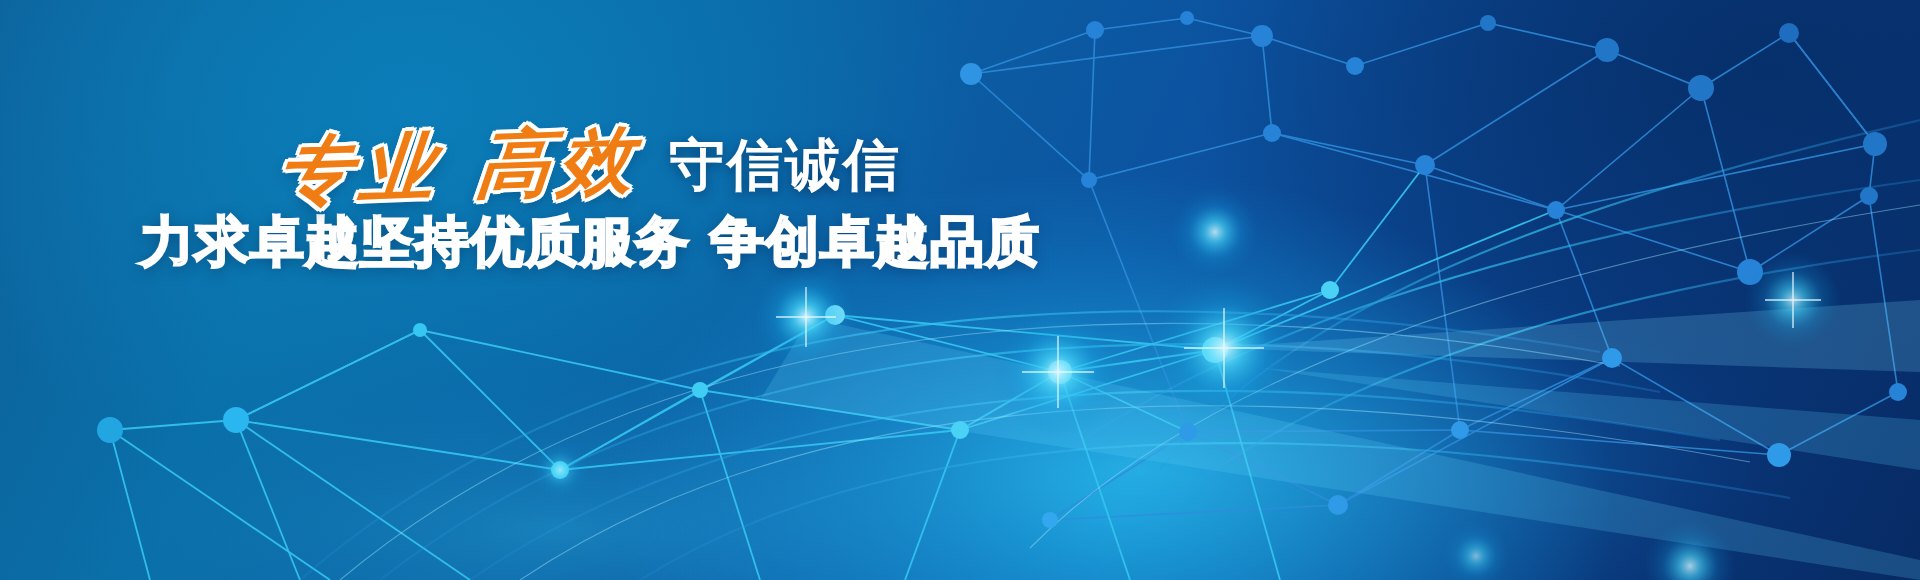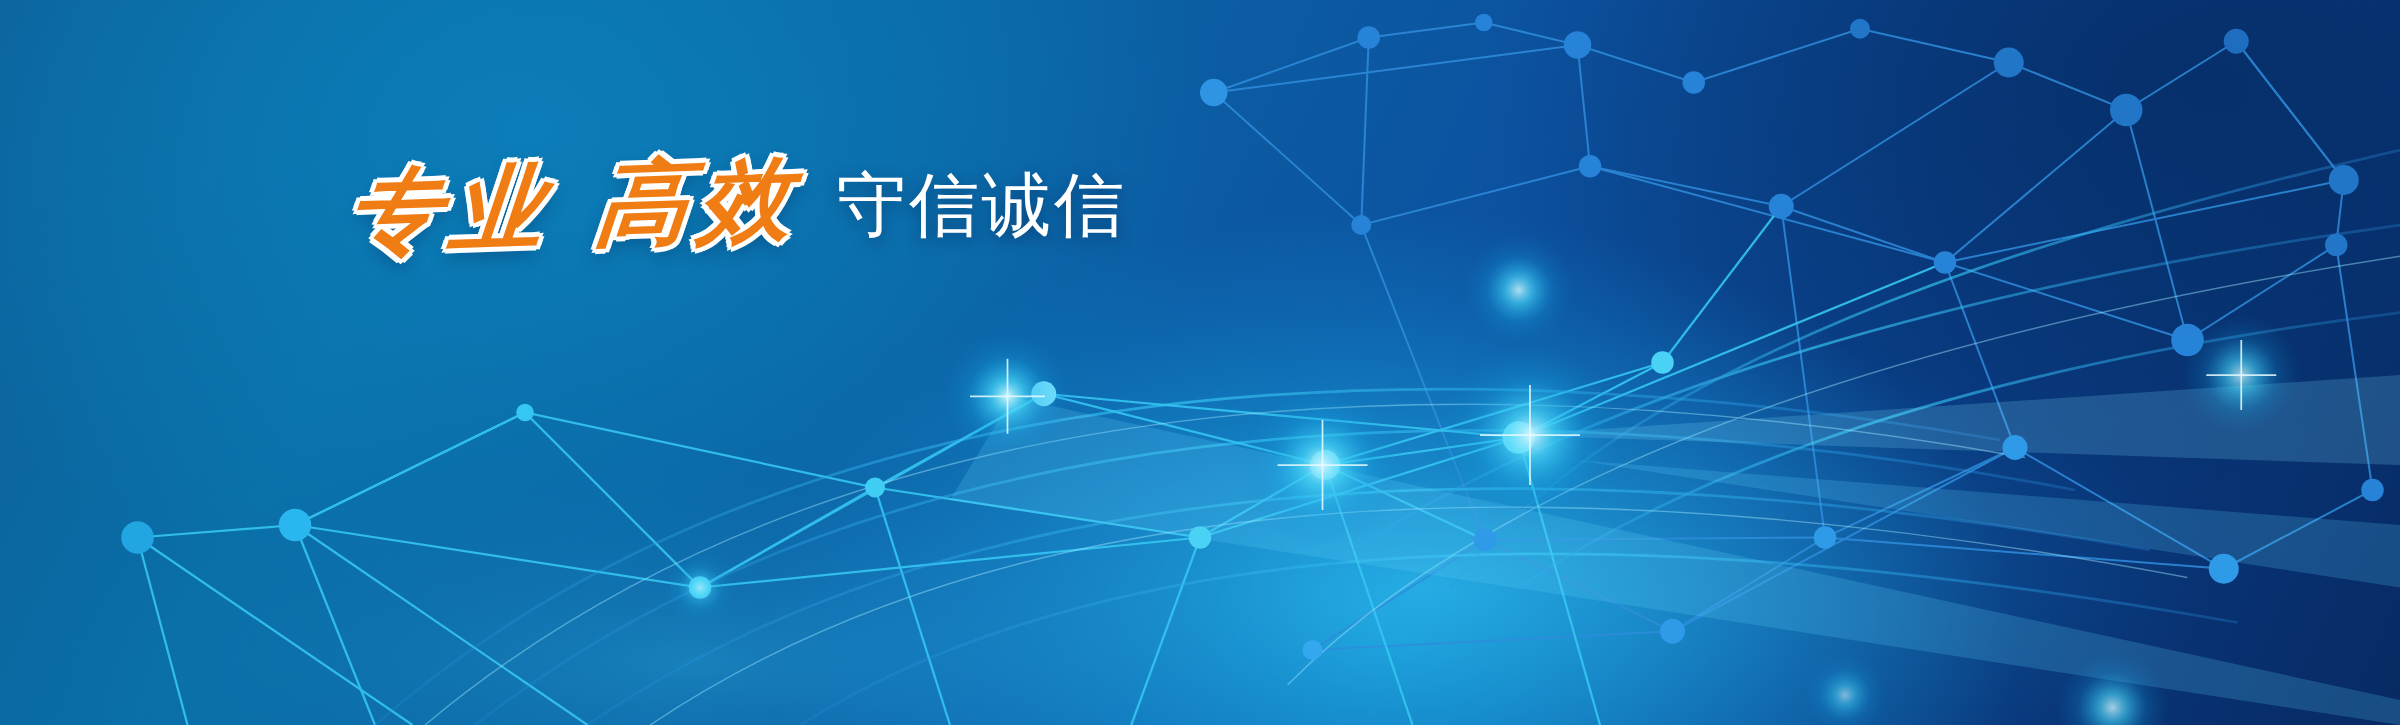--- a/index.html
+++ b/index.html
@@ -52,21 +52,21 @@
       3px 0 0 #fff, -3px 0 0 #fff, 0 3px 0 #fff, 0 -3px 0 #fff,
       2px 2px 0 #fff, -2px 2px 0 #fff, 2px -2px 0 #fff, -2px -2px 0 #fff,
       4px 0 0 #fff, -4px 0 0 #fff, 0 4px 0 #fff, 0 -4px 0 #fff,
       3px 3px 0 #fff, -3px 3px 0 #fff, 3px -3px 0 #fff, -3px -3px 0 #fff,
       0 6px 14px rgba(0,30,70,0.45);
     vertical-align: middle;
   }
   .white-bold {
     display: inline-block;
     font-family: "DejaVu Sans", "Liberation Sans", sans-serif;
-    font-weight: normal;
+    font-weight: bold;
     font-size: 56px;
     letter-spacing: 2px;
     color: #ffffff;
     margin-left: 24px;
     vertical-align: middle;
     text-shadow: 0 3px 12px rgba(0,35,80,0.55);
   }
   .line2 {
     white-space: nowrap;
     font-family: "DejaVu Sans", "Liberation Sans", sans-serif;
@@ -225,15 +225,16 @@
       <path d="M1224,308 L1224,388 M1184,348 L1264,348"></path>
       <path d="M1793,272 L1793,328 M1765,300 L1821,300"></path>
     </g>
   </svg>
 
   <div class="text-block">
     <div class="line1">
       <span class="brush">专业 高效</span>
       <span class="white-bold">守信诚信</span>
     </div>
+    <div class="line2">力求卓越坚持优质服务  争创卓越品质</div>
   </div>
 
 </div>
 
 </body></html>

